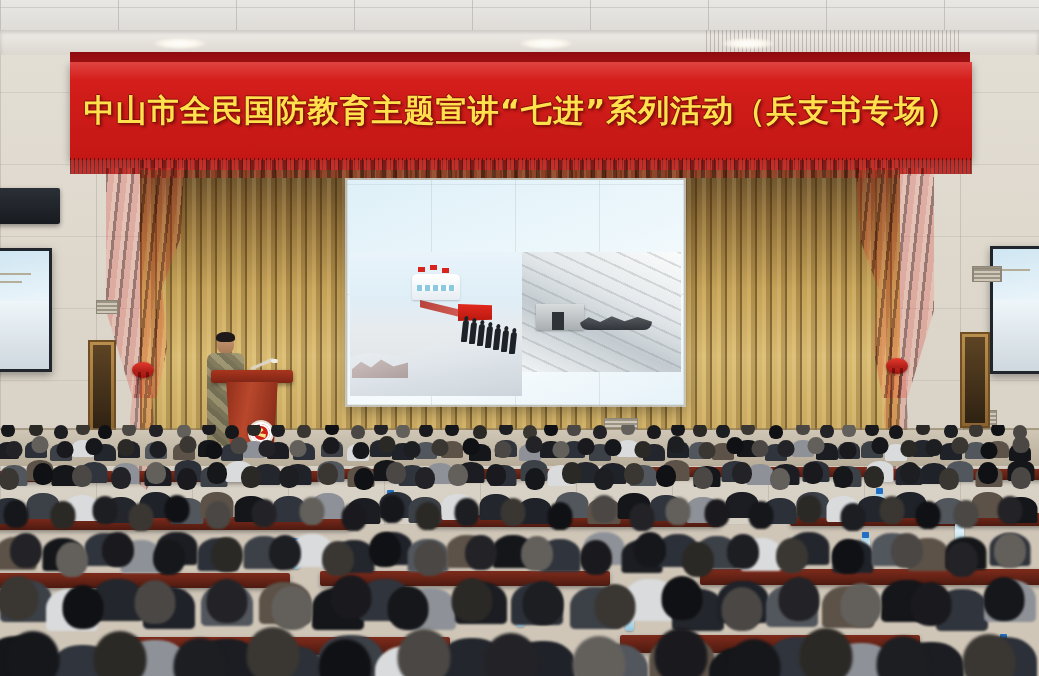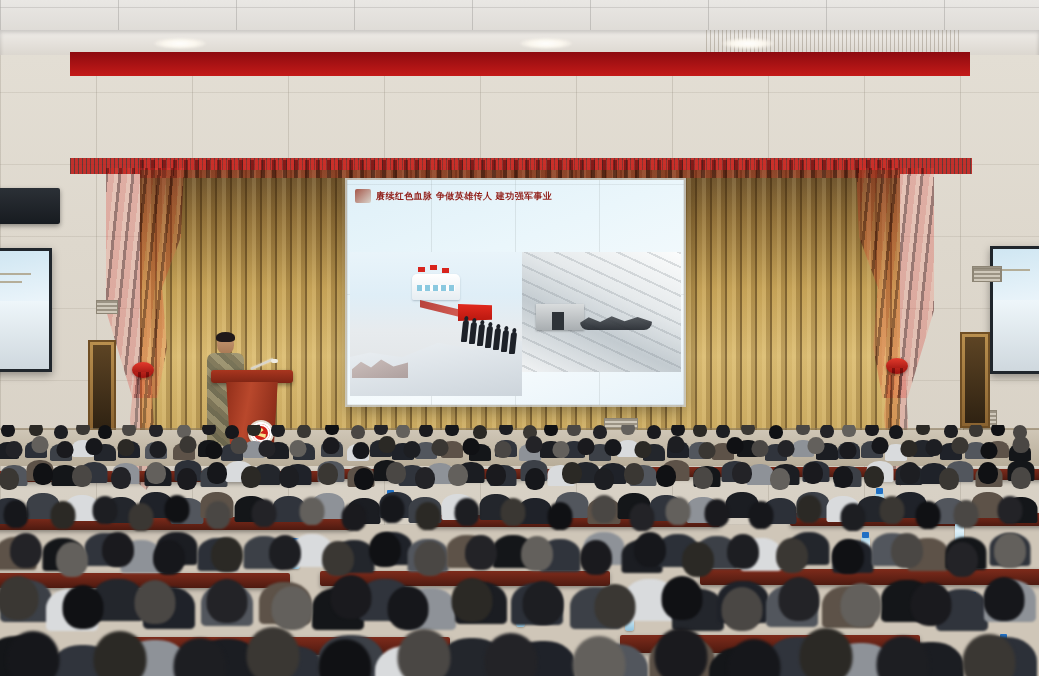--- a/index.html
+++ b/index.html
@@ -210,33 +210,32 @@
     <div class="downlight" style="left:154px"></div>
     <div class="downlight" style="left:520px"></div>
     <div class="downlight" style="left:722px"></div>
   </div>
 
   <div class="wall">
     <div class="wall-seams"></div>
   </div>
 
   <div class="valance"></div>
+  <div class="banner">
+    <span class="banner-text">中山市全民国防教育主题宣讲“七进”系列活动（兵支书专场）</span>
+  </div>
   <div class="banner-fringe"></div>
 
   <div class="gold-curtain">
     <div class="gold-pleats"></div>
   </div>
 
   <div class="screen">
     <div class="screen-grid"></div>
 
-    <div class="slide-head">
-      <span class="slide-badge"></span>
-      <span class="slide-title">赓续红色血脉 争做英雄传人 建功强军事业</span>
-    </div>
 
 
     <div class="slide-photos">
       <div class="photo photo-left">
         <div class="ridge"></div>
         <div class="ridge-rock"></div>
         <div class="outpost">
           <div class="outpost-win"></div>
         </div>
         <div class="op-flag" style="left:68px;top:15px"></div>

